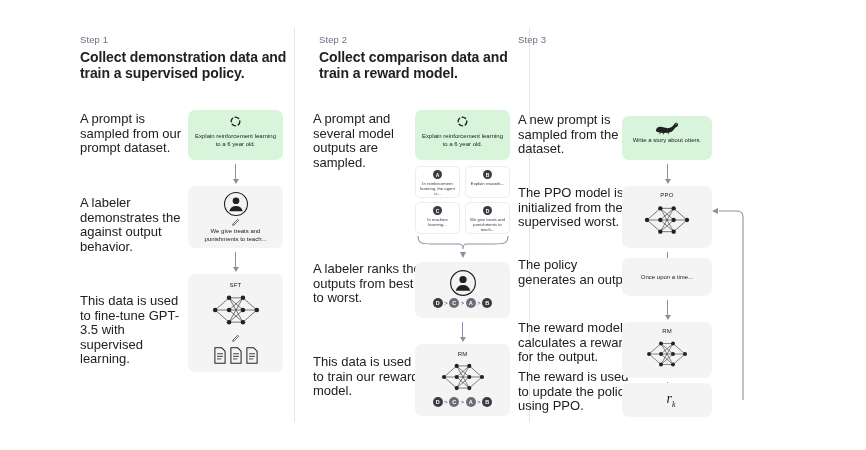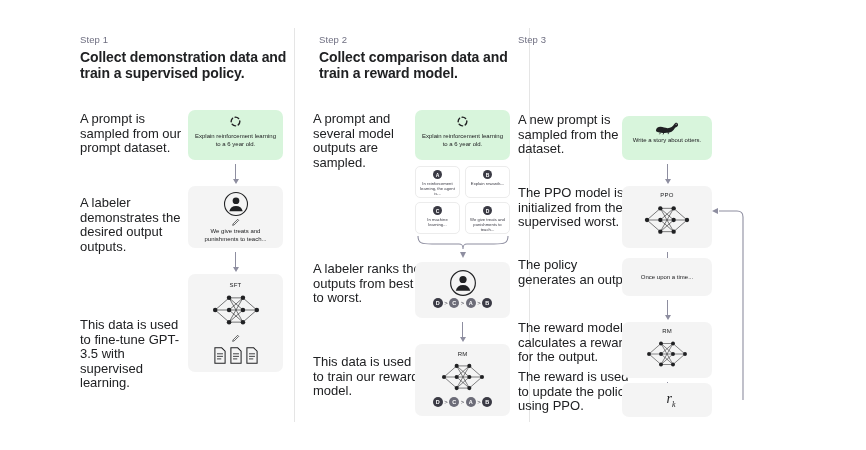--- a/index.html
+++ b/index.html
@@ -154,22 +154,22 @@
 <div class="canvas">
 
   <div class="divider d1"></div>
   <div class="divider d2"></div>
 
   <div class="col col-1">
     <div class="step-label">Step 1</div>
     <div class="step-title">Collect demonstration data and train a supervised policy.</div>
 
     <div class="caption" style="top:112px;">A prompt is sampled from our prompt dataset.</div>
-    <div class="caption" style="top:196px;">A labeler demonstrates the desired output outputs.</div>
-    <div class="caption" style="top:318px;">This data is used to fine-tune GPT-3.5 with supervised learning.</div>
+    <div class="caption" style="top:196px;">A labeler demonstrates the against output behavior.</div>
+    <div class="caption" style="top:294px;">This data is used to fine-tune GPT-3.5 with supervised learning.</div>
 
     <div class="box green" style="left:128px; top:110px; width:95px; height:50px;">
       <div class="icon-center" style="height:22px;">
         <svg width="13" height="13" viewBox="0 0 24 24">
           <g fill="none" stroke="#202123" stroke-width="2.6" stroke-linecap="round" stroke-dasharray="7 5">
             <circle cx="12" cy="12" r="8"></circle>
           </g>
         </svg>
       </div>
       <div class="box-text">Explain reinforcement learning to a 6 year old.</div>

